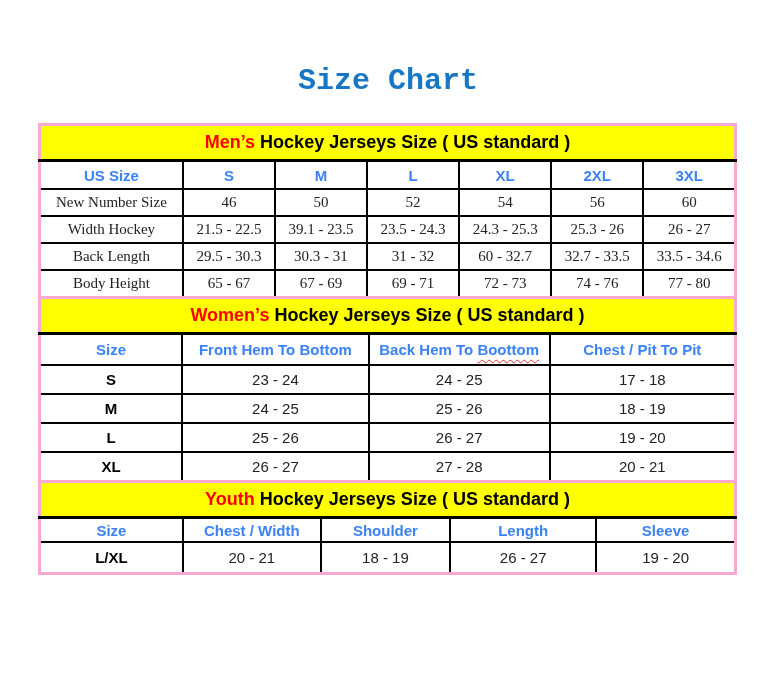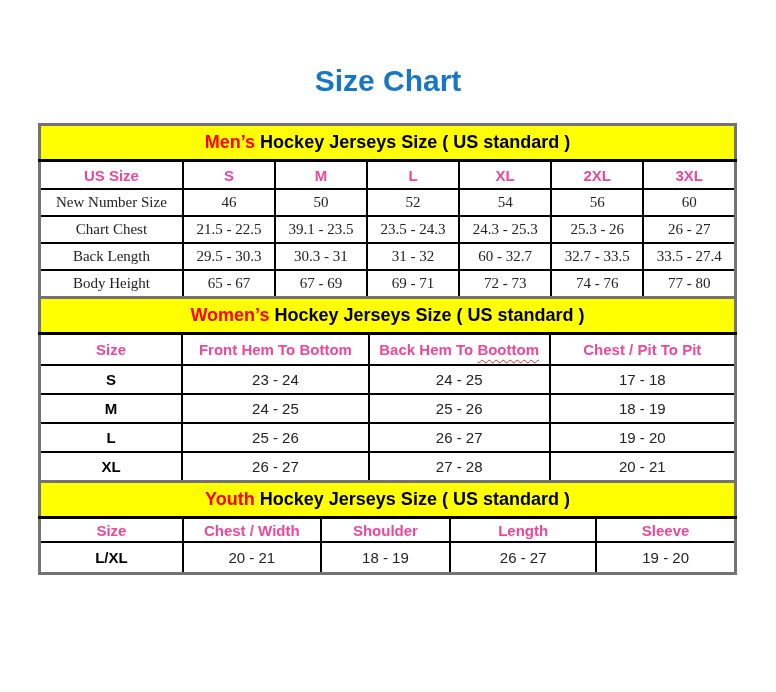--- a/index.html
+++ b/index.html
@@ -18,48 +18,49 @@
     background: #ffffff;
   }
   .page-title {
     margin: 64px 0 4px 0;
     text-align: center;
     font-size: 30px;
     line-height: 34px;
     font-weight: 700;
     color: #1877C4;
     letter-spacing: 0px;
+    font-family: Liberation Mono, monospace;
   }
   .chart-wrap {
     width: 699px;
     margin: 25px 0 0 38px;
   }
   table.tbl {
     width: 100%;
     border-collapse: collapse;
     table-layout: fixed;
-    border: 3px solid #737373;
+    border: 3px solid #f9a8d4;
   }
   table.tbl + table.tbl {
     margin-top: -3px;
   }
   .tbl th, .tbl td {
     border: 2px solid #000000;
     text-align: center;
     vertical-align: middle;
     padding: 1px 2px;
     font-size: 15px;
     font-weight: 400;
     color: #222222;
     overflow: hidden;
     white-space: nowrap;
   }
   .tbl th {
     font-weight: 700;
-    color: #ec4899;
+    color: #3b82f6;
   }
   td.banner {
     background: #FFFF00;
     border-bottom: 3px solid #000000;
     font-weight: 700;
     font-size: 18px;
     color: #000000;
     height: 31px;
   }
   .accent { color: #FF0000; }
@@ -117,36 +118,36 @@
         <tr class="drow">
           <td class="rlabel">New Number Size</td>
           <td>46</td>
           <td>50</td>
           <td>52</td>
           <td>54</td>
           <td>56</td>
           <td>60</td>
         </tr>
         <tr class="drow">
-          <td class="rlabel">Chart Chest</td>
+          <td class="rlabel">Width Hockey</td>
           <td>21.5 - 22.5</td>
           <td>39.1 - 23.5</td>
           <td>23.5 - 24.3</td>
           <td>24.3 - 25.3</td>
           <td>25.3 - 26</td>
           <td>26 - 27</td>
         </tr>
         <tr class="drow">
           <td class="rlabel">Back Length</td>
           <td>29.5 - 30.3</td>
           <td>30.3 - 31</td>
           <td>31 - 32</td>
           <td>60 - 32.7</td>
           <td>32.7 - 33.5</td>
-          <td>33.5 - 27.4</td>
+          <td>33.5 - 34.6</td>
         </tr>
         <tr class="drow">
           <td class="rlabel">Body Height</td>
           <td>65 - 67</td>
           <td>67 - 69</td>
           <td>69 - 71</td>
           <td>72 - 73</td>
           <td>74 - 76</td>
           <td>77 - 80</td>
         </tr>

